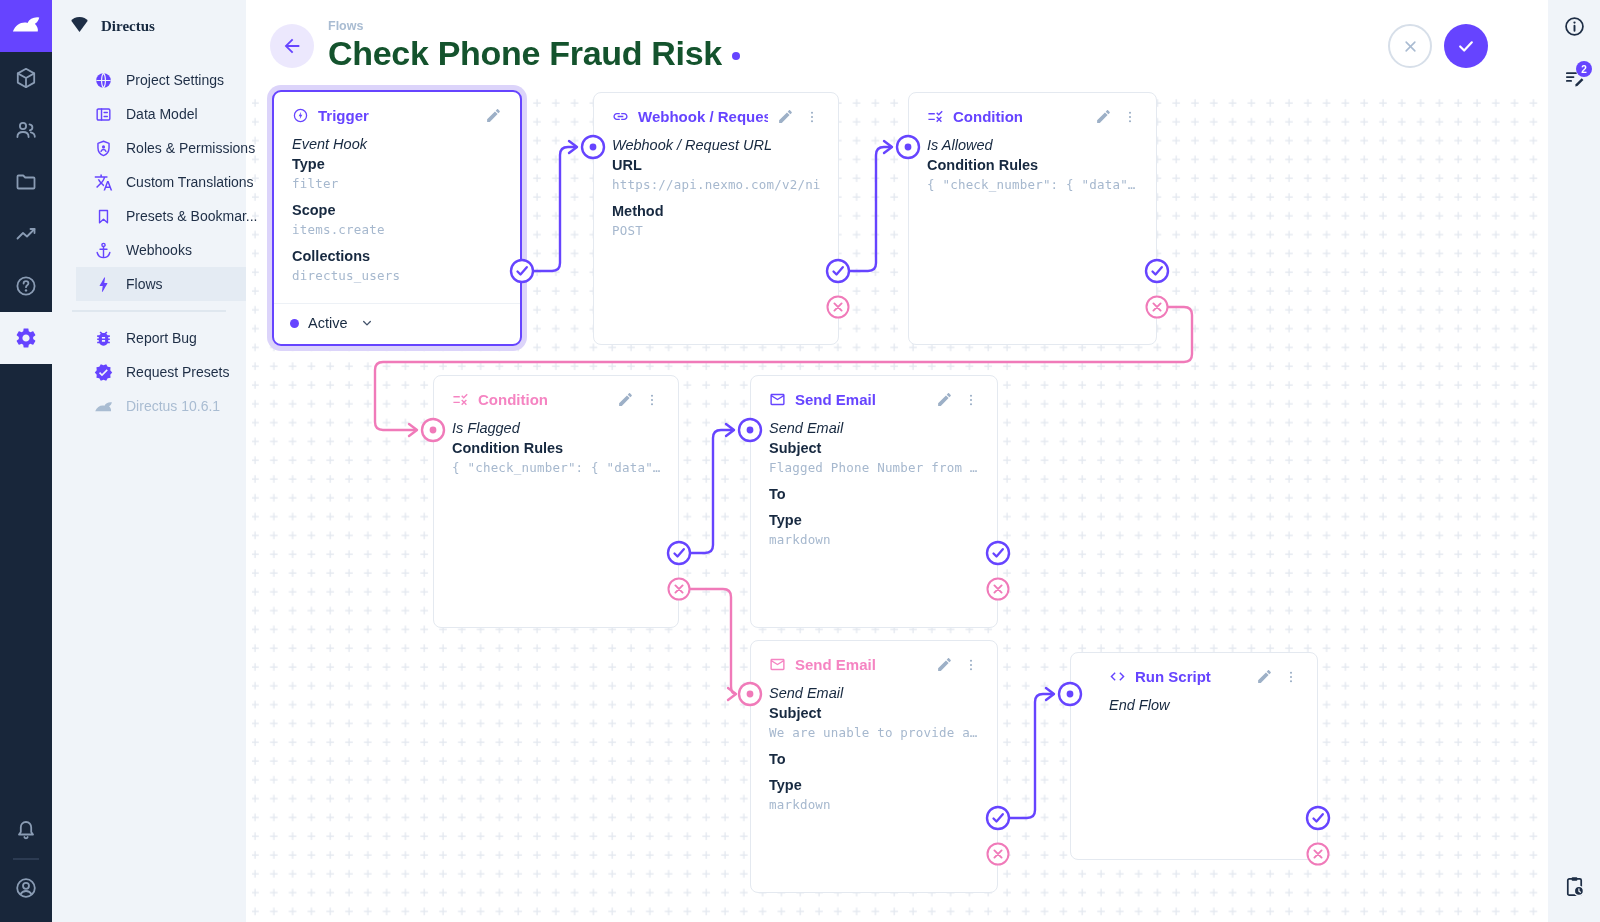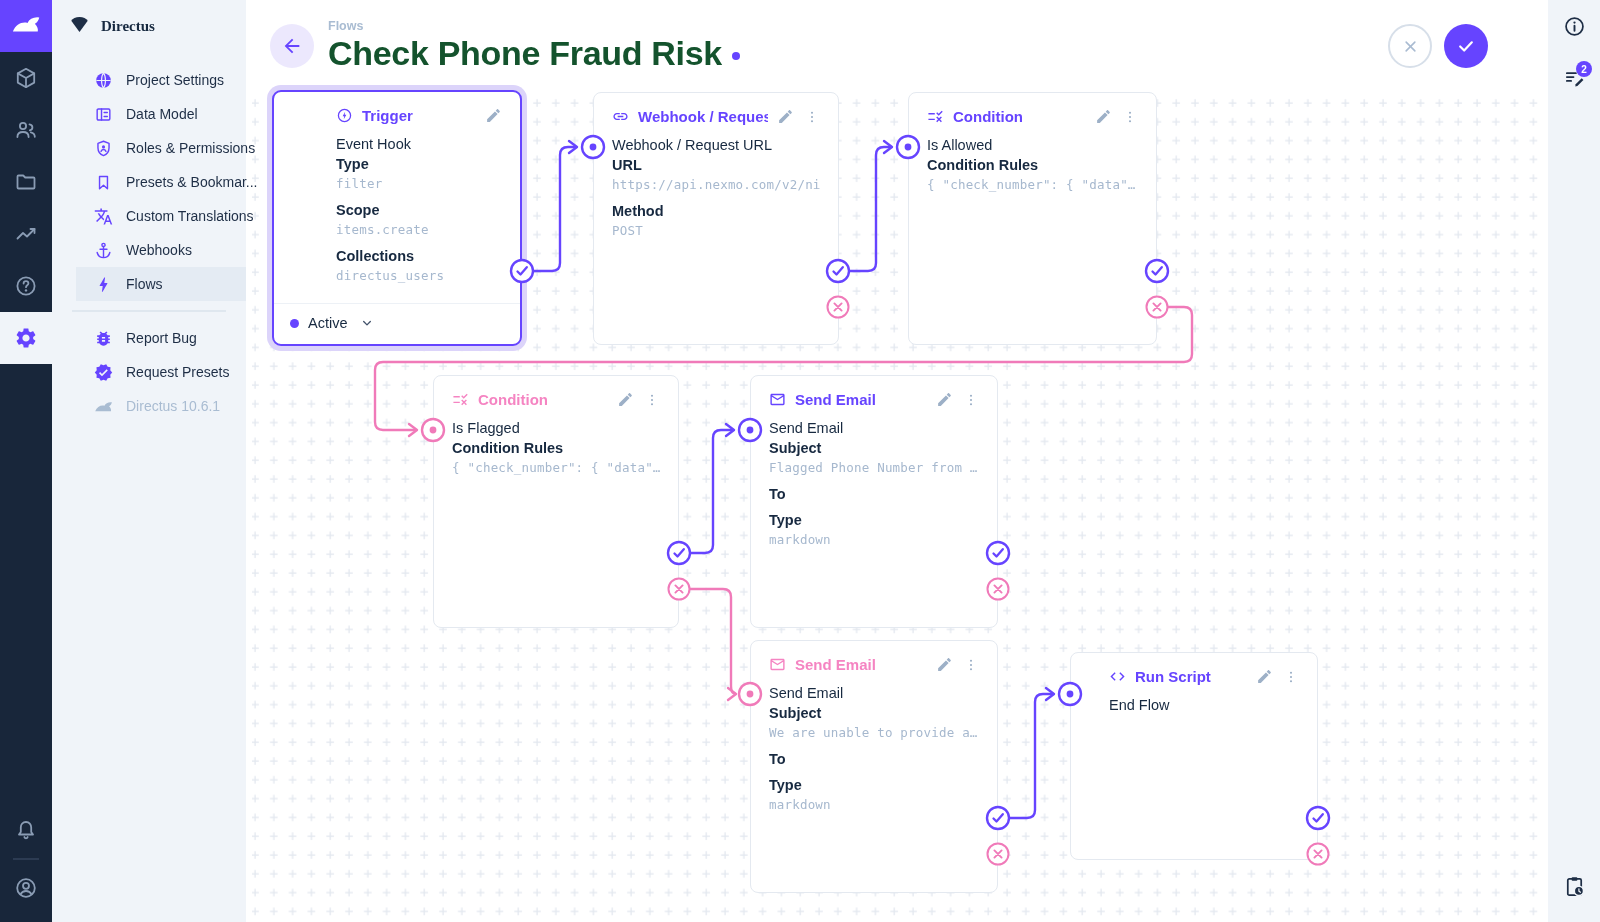--- a/index.html
+++ b/index.html
@@ -52,30 +52,30 @@
   .action-btn { width:44px; height:44px; border-radius:50%; display:grid; place-items:center; cursor:pointer; }
   .action-cancel { background:#fff; border:2px solid #D7DFE9; color:#A9BBD1; }
   .action-save { background:#6644FF; color:#fff; }
 
   
   .canvas { position:absolute; inset:0; }
   .svg-layer { position:absolute; inset:0; }
   .svg-bg { z-index:0; }
   .svg-fg { z-index:2; pointer-events:none; }
   .panel { position:absolute; background:#fff; border:1.5px solid #E4E9F0; border-radius:8px; z-index:1; cursor:pointer; }
-  .panel.trigger { border:2px solid #6644FF; border-radius:9px; box-shadow:0 0 0 5px #DCD4FA;padding-left:44px; }
+  .panel.trigger { border:2px solid #6644FF; border-radius:9px; box-shadow:0 0 0 5px #DCD4FA; }
   .panel-header { display:flex; align-items:center; gap:9px; padding:15px 18px 0 18px; }
   .p-icon { display:grid; place-items:center; flex:0 0 auto; }
   .p-title { font-size:15px; font-weight:700; white-space:nowrap; overflow:hidden; }
   .accent-purple .p-title, .accent-purple .p-icon { color:#6644FF; }
   .accent-pink .p-title, .accent-pink .p-icon { color:#F584C2; }
   .p-actions { margin-left:auto; display:flex; align-items:center; gap:10px; color:#9DB0C7; flex:0 0 auto; }
   .p-actions span { cursor:pointer; display:grid; place-items:center; }
   .panel-body { padding:10px 18px 0 18px; }
-  .p-name { font-size:14.5px; line-height:20px; color:#172940; }
+  .p-name { font-size:14.5px; line-height:20px; color:#172940;font-style:italic; }
   .field + .field { margin-top:6px; }
   .p-name + .field { margin-top:0; }
   .f-label { font-size:14.5px; font-weight:700; line-height:20px; color:#172940; }
   .f-value { font-family:"DejaVu Sans Mono", monospace; font-size:12.5px; letter-spacing:0.2px;
     line-height:20px; color:#A6B8CE; white-space:nowrap; overflow:hidden; }
   .panel-footer { position:absolute; left:0; right:0; bottom:0; border-top:1px solid #EDF1F6;
     display:flex; align-items:center; gap:9px; padding:11px 16px 13px; font-size:14.5px; color:#172940; cursor:pointer; }
   .status-dot { width:9px; height:9px; border-radius:50%; background:#6644FF; }
   .footer-chevron { color:#44546C; display:grid; place-items:center; margin-left:2px; }
 </style>
@@ -193,32 +193,32 @@
             <path stroke="currentColor" fill="none" stroke-linecap="round" stroke-linejoin="round" stroke-width="1.8" d="M12 2.8 L19 5.6 V11 C19 15.8 16.2 19.4 12 21 C7.8 19.4 5 15.8 5 11 V5.6 Z"></path>
             <circle fill="currentColor" cx="12" cy="10" r="2"></circle>
             <path stroke="currentColor" fill="none" stroke-linecap="round" stroke-linejoin="round" stroke-width="1.8" d="M8.9 15.6 C9.7 14 10.7 13.3 12 13.3 C13.3 13.3 14.3 14 15.1 15.6"></path>
           </svg>
         </span>
         <span>Roles &amp; Permissions</span>
       </div>
       <div class="nav-item">
         <span class="ni-icon">
           <svg width="19" height="19" viewBox="0 0 24 24" fill="none" xmlns="http://www.w3.org/2000/svg">
+            <path fill="currentColor" d="M12.87 15.07l-2.54-2.51.03-.03c1.74-1.94 2.98-4.17 3.71-6.53H17V4h-7V2H8v2H1v1.99h11.17C11.5 7.92 10.44 9.75 9 11.35 8.07 10.32 7.3 9.19 6.69 8h-2c.73 1.63 1.73 3.17 2.98 4.56l-5.09 5.02L4 19l5-5 3.11 3.11.76-2.04zM18.5 10h-2L12 22h2l1.12-3h4.75L21 22h2l-4.5-12zm-2.62 7l1.62-4.33L19.12 17h-3.24z"></path>
+          </svg>
+        </span>
+        <span>Custom Translations</span>
+      </div>
+      <div class="nav-item">
+        <span class="ni-icon">
+          <svg width="19" height="19" viewBox="0 0 24 24" fill="none" xmlns="http://www.w3.org/2000/svg">
             <path stroke="currentColor" fill="none" stroke-linecap="round" stroke-linejoin="round" stroke-width="1.8" d="M7 4.4 H17 V19.8 L12 15.4 L7 19.8 Z"></path>
           </svg>
         </span>
         <span>Presets &amp; Bookmar...</span>
-      </div>
-      <div class="nav-item">
-        <span class="ni-icon">
-          <svg width="19" height="19" viewBox="0 0 24 24" fill="none" xmlns="http://www.w3.org/2000/svg">
-            <path fill="currentColor" d="M12.87 15.07l-2.54-2.51.03-.03c1.74-1.94 2.98-4.17 3.71-6.53H17V4h-7V2H8v2H1v1.99h11.17C11.5 7.92 10.44 9.75 9 11.35 8.07 10.32 7.3 9.19 6.69 8h-2c.73 1.63 1.73 3.17 2.98 4.56l-5.09 5.02L4 19l5-5 3.11 3.11.76-2.04zM18.5 10h-2L12 22h2l1.12-3h4.75L21 22h2l-4.5-12zm-2.62 7l1.62-4.33L19.12 17h-3.24z"></path>
-          </svg>
-        </span>
-        <span>Custom Translations</span>
       </div>
       <div class="nav-item">
         <span class="ni-icon">
           <svg width="19" height="19" viewBox="0 0 24 24" fill="none" xmlns="http://www.w3.org/2000/svg">
             <circle stroke="currentColor" fill="none" stroke-linecap="round" stroke-linejoin="round" stroke-width="1.8" cx="12" cy="5" r="2"></circle>
             <path stroke="currentColor" fill="none" stroke-linecap="round" stroke-linejoin="round" stroke-width="1.8" d="M12 7 V21 M7.6 10.5 H16.4 M4 14.5 C5 18.8 8.2 21 12 21 C15.8 21 19 18.8 20 14.5"></path>
           </svg>
         </span>
         <span>Webhooks</span>
       </div>

